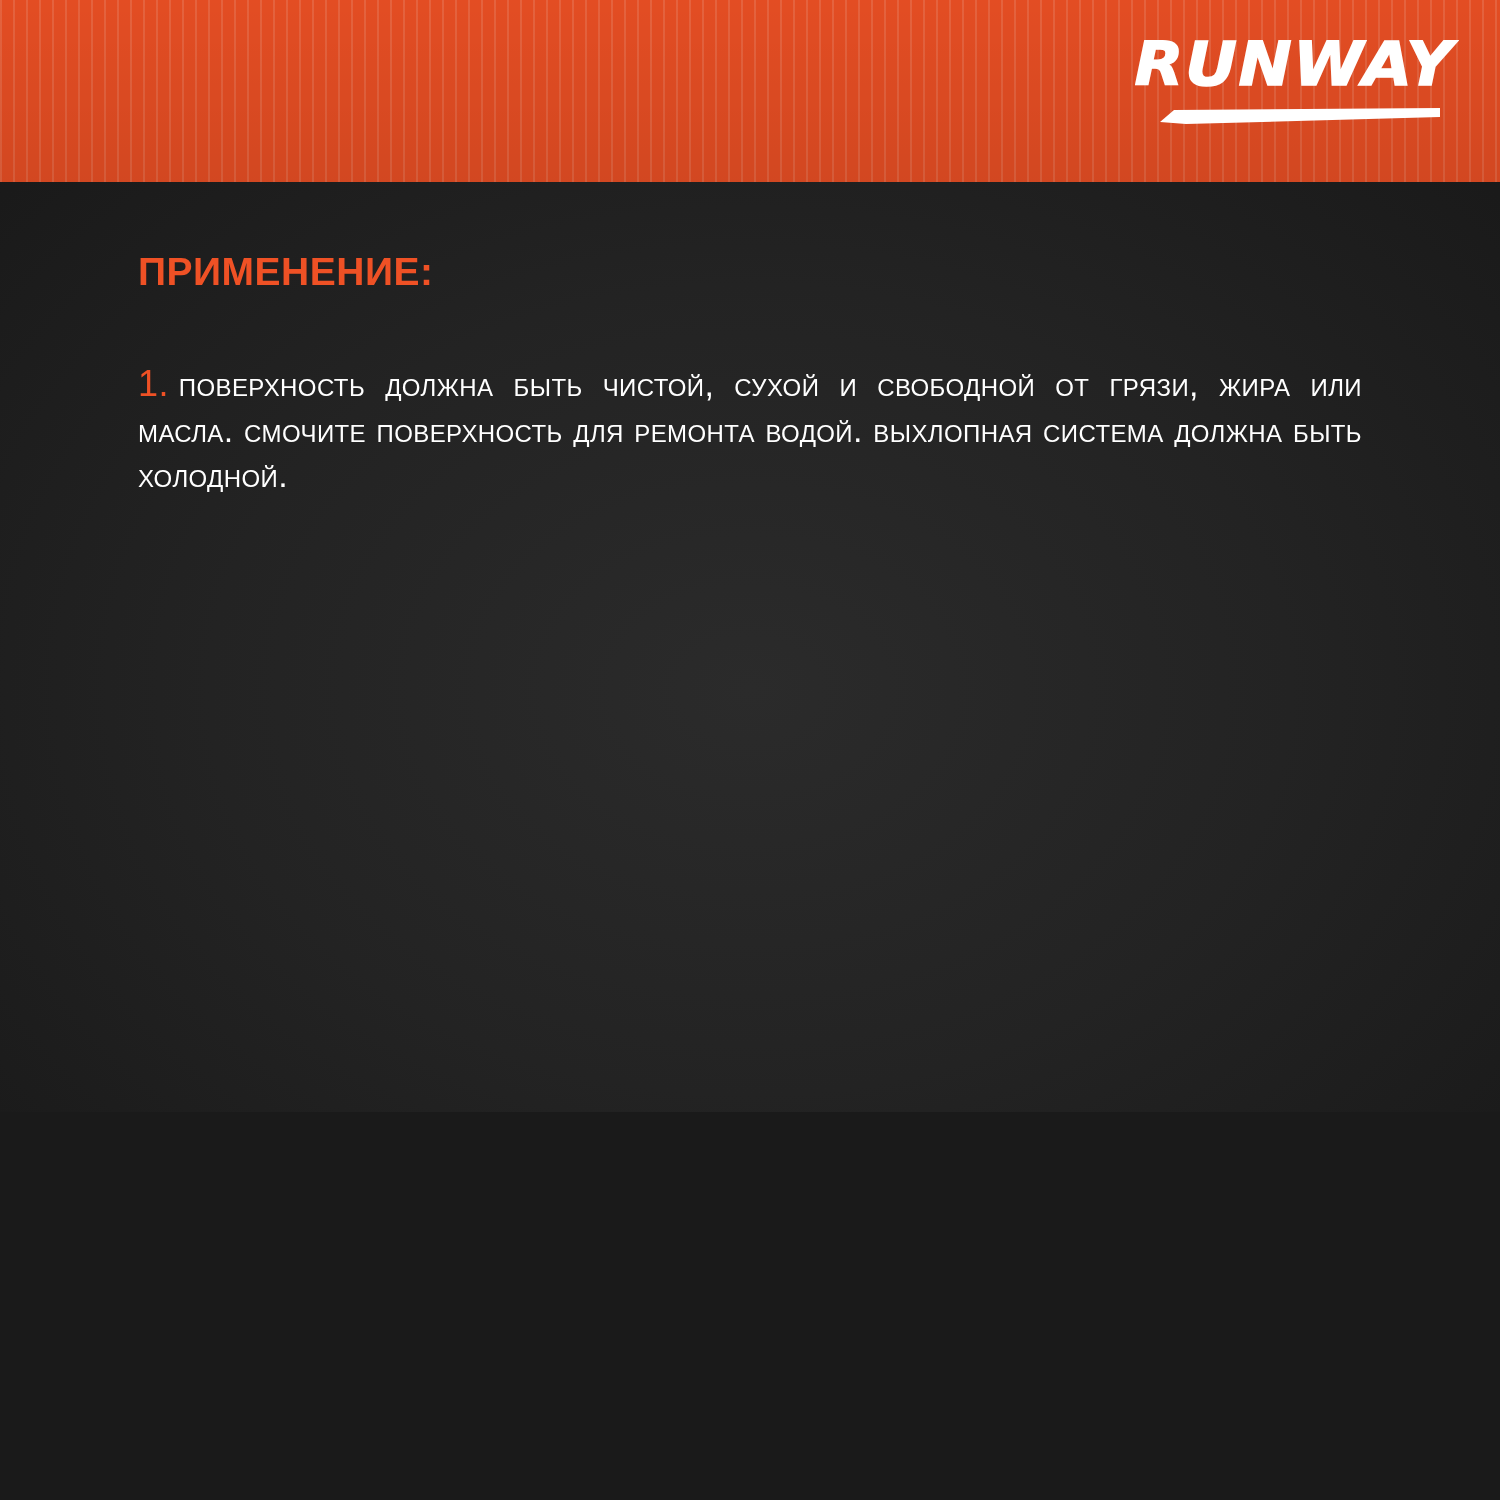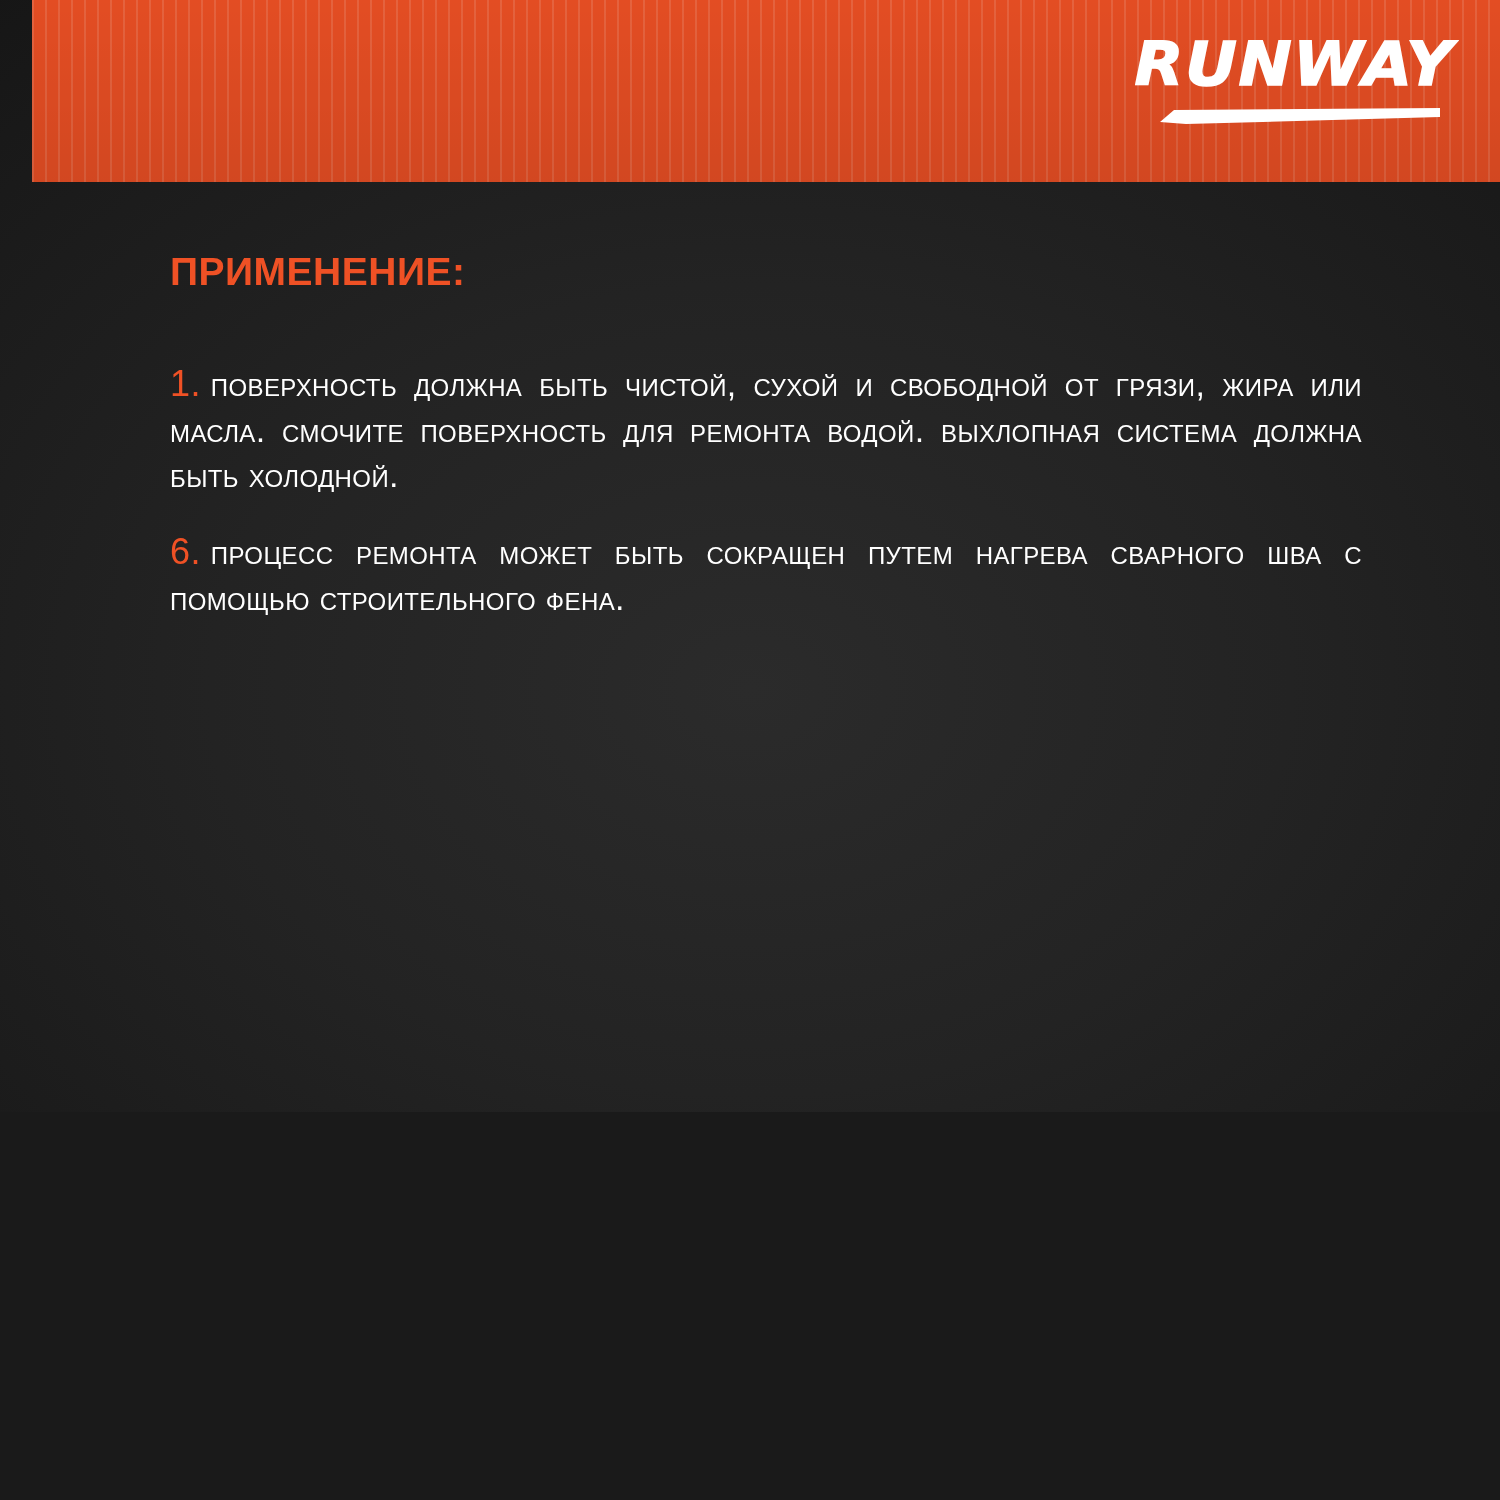--- a/index.html
+++ b/index.html
@@ -15,21 +15,20 @@
     overflow: hidden;
   }
 
   .page {
     position: relative;
     width: 1500px;
     height: 1112px;
     background:
       radial-gradient(ellipse 1200px 900px at 50% 62%, #2b2b2b 0%, #232323 45%, #161616 100%);
     overflow: hidden;
-    padding-left: 32px;
   }
 
   
   .header {
     position: relative;
     width: 100%;
     height: 182px;
     background: #ef5125;
     overflow: hidden;
   }
@@ -155,19 +154,16 @@
     <ol class="steps">
 
       <li class="step">
         <span class="step-num">1.</span><span class="step-text">Поверхность должна быть чистой, сухой и свободной от грязи, жира или масла. Смочите поверхность для ремонта водой. Выхлопная система должна быть холодной.</span>
       </li>
 
 
 
 
 
-      <li class="step">
-        <span class="step-num">6.</span><span class="step-text">Процесс ремонта может быть сокращен путем нагрева сварного шва с помощью строительного фена.</span>
-      </li>
 
     </ol>
   </div>
 </div>
 
 </body></html>

